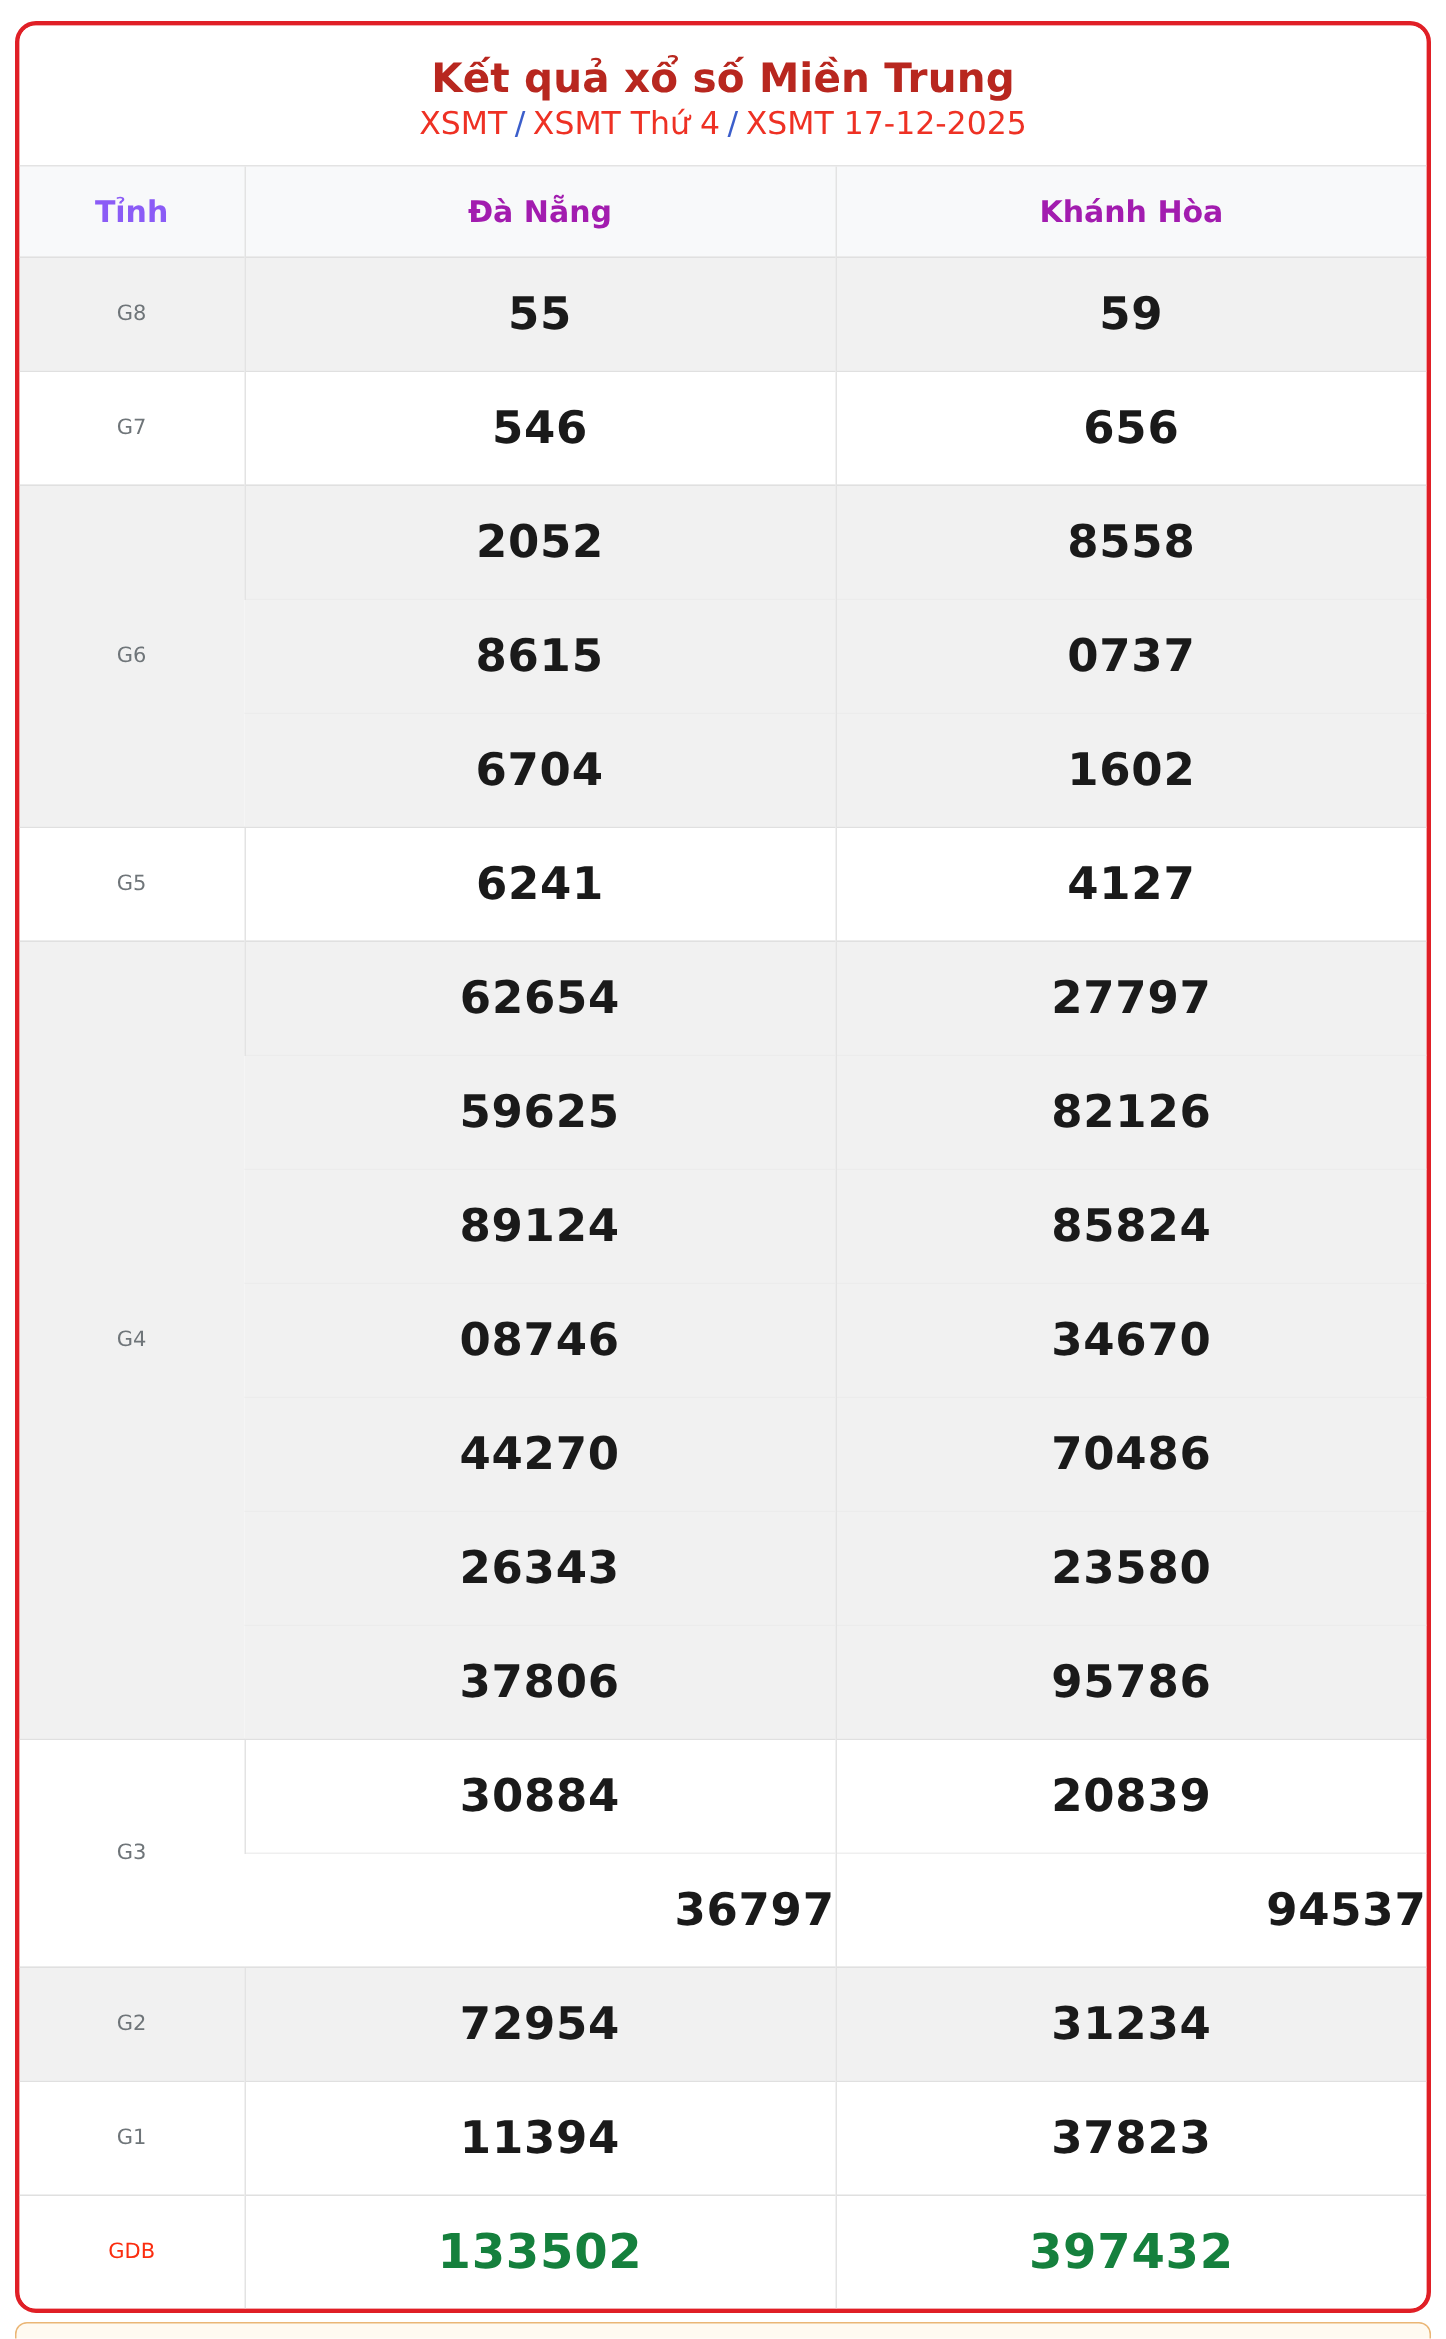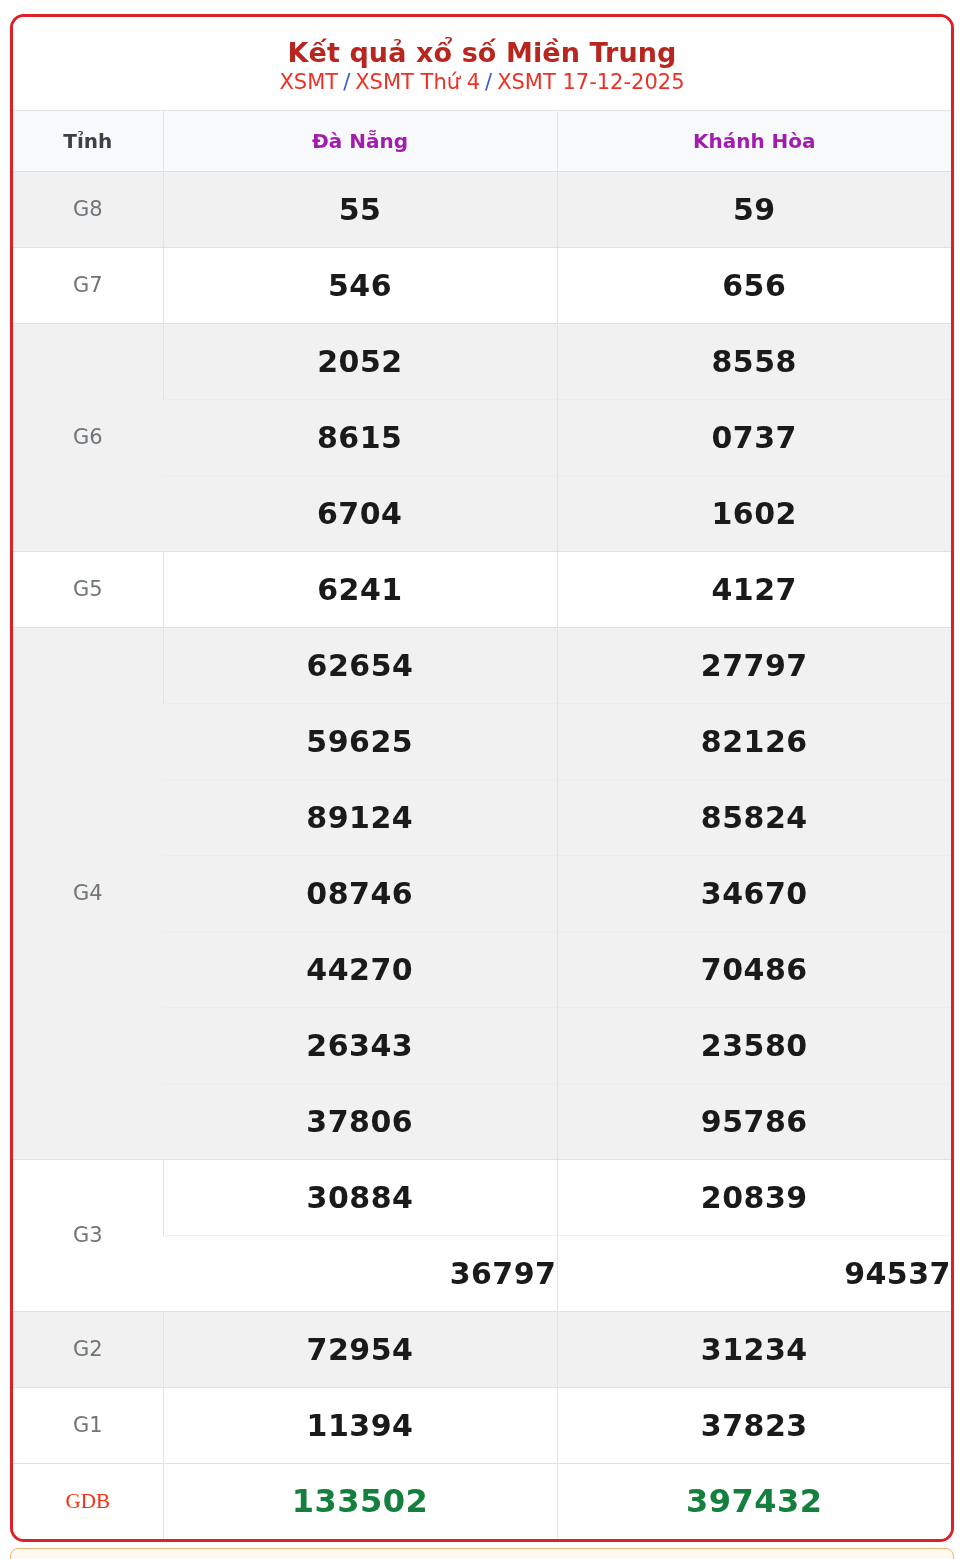--- a/index.html
+++ b/index.html
@@ -87,33 +87,32 @@
   }
 
   
   thead tr.head-row { background: #f8f9fa; }
   thead th {
     height: 60px;
     font-size: 20px;
     font-weight: bold;
     border-top: none;
   }
-  th.th-tinh { color: #404040; }
+  th.th-tinh { color: #8b5cf6; }
   th.th-prov { color: #a21caf; margin-top: 43px; }
 
   
   td.prize-label {
-    font-size: 21px;
+    font-size: 14px;
     font-weight: normal;
     color: #6f7579;
   }
   td.prize-label.special {
     color: #fb2d0f;
     font-weight: normal;
-    font-family: Liberation Serif, serif;
   }
 
   
   td.num {
     font-size: 30px;
     font-weight: bold;
     color: #1a1a1a;
     letter-spacing: 0.5px;
   }
   td.num.special {

